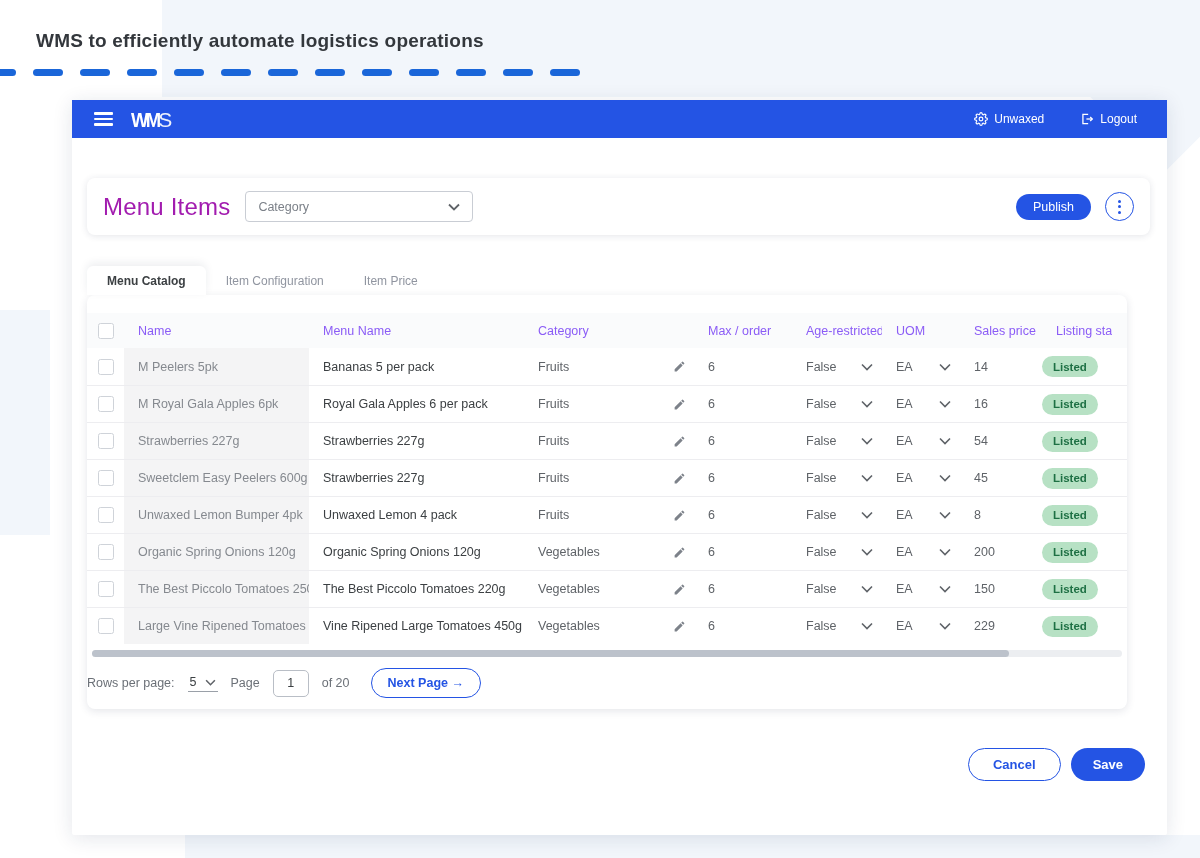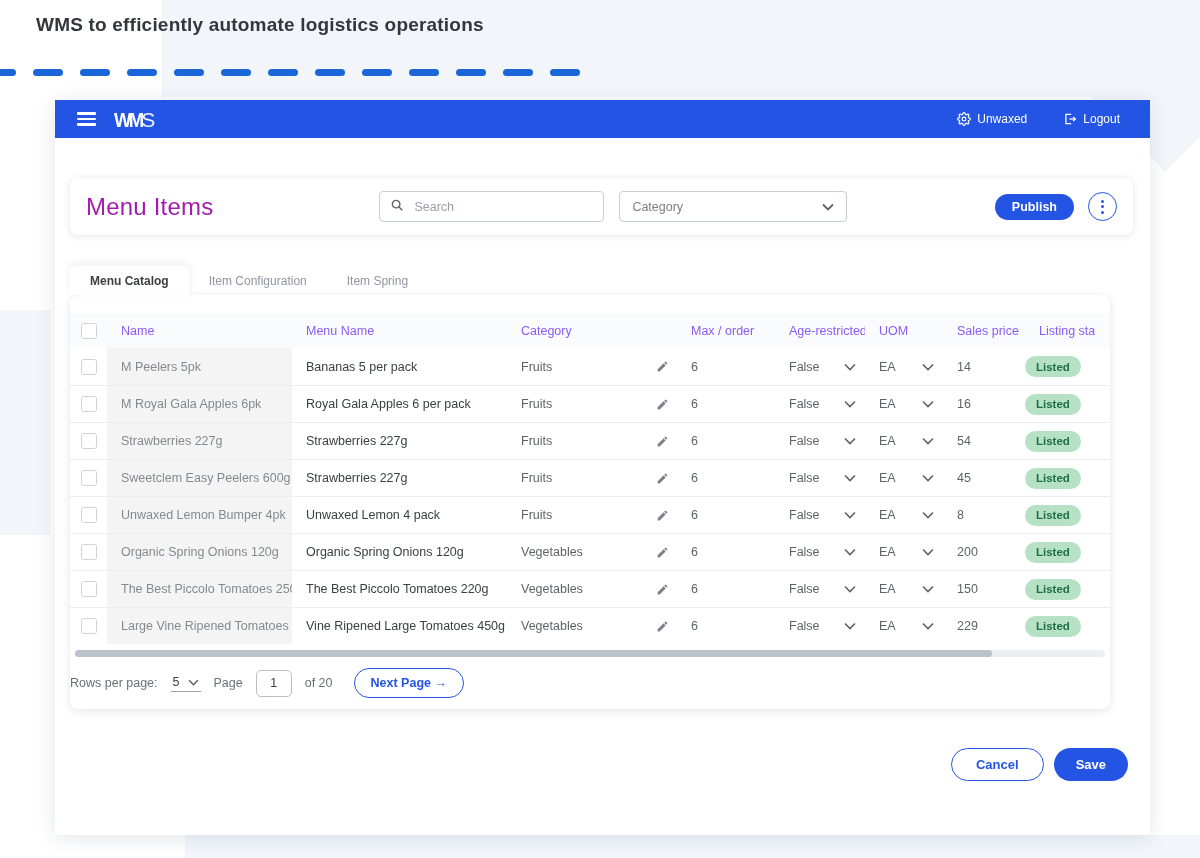--- a/index.html
+++ b/index.html
@@ -9,27 +9,27 @@
     background:#ffffff; position:relative; overflow:hidden;
     color:#3c4043;
   }
   
   .bg-top-band { position:absolute; left:162px; top:0; width:988px; height:97px; background:var(--bg_tint); }
   .bg-corner   { position:absolute; left:1040px; top:-130px; width:250px; height:250px; background:var(--bg_tint); transform:rotate(45deg); }
   .bg-left-strip { position:absolute; left:0; top:310px; width:50px; height:225px; background:var(--bg_tint); }
   .bg-bottom-band { position:absolute; left:185px; top:835px; width:1015px; height:23px; background:var(--bg_tint); }
 
   
-  .headline { position:absolute; left:36px; top:14px; font-size:19px; font-weight:700; color:#33373c; letter-spacing:.2px; }
+  .headline { position:absolute; left:36px; top:30px; font-size:19px; font-weight:700; color:#33373c; letter-spacing:.2px; }
   .dash-row { position:absolute; left:-14px; top:69px; display:flex; gap:17px; }
   .dash-row .dash { width:30px; height:7px; border-radius:4px; background:var(--dash); flex:none; }
 
   
   .main-card {
-    position:absolute; left:55px; top:100px; width:1095px; height:735px;
+    position:absolute; left:72px; top:100px; width:1095px; height:735px;
     background:#fff; border-radius:2px; box-shadow:0 3px 20px rgba(25,39,80,.12);
   }
 
   
   .appbar { height:38px; background:var(--primary); display:flex; align-items:center; padding:0 30px 0 22px; color:#fff; }
   .hamburger { display:flex; flex-direction:column; gap:3px; cursor:pointer; margin-right:18px; }
   .hamburger span { display:block; width:19px; height:2.5px; background:#fff; border-radius:1px; }
   .logo { font-size:21px; line-height:1; display:flex; align-items:baseline; }
   .logo .wm { font-weight:800; letter-spacing:-3px; transform:scaleX(.88); transform-origin:left; }
   .logo .s  { font-weight:400; opacity:.92; margin-left:-4px; }
@@ -49,21 +49,21 @@
   }
   .search-box input { border:none; outline:none; flex:1; font-size:12.5px; font-family:inherit; color:#3c4043; background:transparent; }
   .search-box input::placeholder { color:#9aa0a8; }
   .select-box {
     margin-left:15px; width:228px; height:31px; border:1px solid #c9cdd4; border-radius:4px;
     display:flex; align-items:center; justify-content:space-between; padding:0 12px; font-size:12.5px; color:#7b8088; cursor:pointer; background:#fff;
   }
   .toolbar-spacer { flex:1; }
   .btn-publish {
     height:26px; padding:0 17px; border:none; border-radius:15px; background:var(--primary);
-    color:#fff; font-size:12.5px; font-weight:700; font-family:inherit; cursor:pointer;
+    color:#fff; font-size:12.5px; font-weight:400; font-family:inherit; cursor:pointer;
   }
   .btn-kebab {
     margin-left:14px; width:29px; height:29px; border-radius:50%; border:1.5px solid var(--primary);
     background:#fff; display:flex; flex-direction:column; align-items:center; justify-content:center; gap:2.5px; cursor:pointer;
   }
   .btn-kebab i { width:3px; height:3px; border-radius:50%; background:var(--primary); }
 
   
   .tabs { display:flex; align-items:flex-end; padding-left:15px; margin-top:31px; height:29px; position:relative; z-index:2; }
   .tab { height:29px; display:flex; align-items:center; padding:0 20px; font-size:12px; color:#9095a0; cursor:pointer; white-space:nowrap; }
@@ -178,50 +178,41 @@
               <path d="M17.5 8.5L21 12l-3.5 3.5"></path>
             </svg>
         </span>
         <span>Logout</span>
       </div>
     </div>
   </div>
 
   <div class="toolbar-card">
     <div class="page-title">Menu Items</div>
-    <div class="search-box">
-      <span>
-        <svg width="14" height="14" viewBox="0 0 24 24" fill="none" stroke="#5f6368" stroke-width="2.4">
-            <circle cx="10.5" cy="10.5" r="6.5"></circle>
-            <path d="M15.5 15.5L21 21"></path>
-          </svg>
-      </span>
-      <input placeholder="Search" style="">
-    </div>
     <div class="select-box">
       <span>Category</span>
       <span>
         <svg width="12" height="8" viewBox="0 0 12 8" fill="none" stroke="#5f6368" stroke-width="1.8">
             <path d="M1 1.5l5 5 5-5"></path>
           </svg>
       </span>
     </div>
     <div class="toolbar-spacer"></div>
     <button class="btn-publish">Publish</button>
     <div class="btn-kebab">
         <i></i>
         <i></i>
         <i></i>
       </div>
   </div>
 
   <div class="tabs">
     <div class="tab active">Menu Catalog</div>
     <div class="tab">Item Configuration</div>
-    <div class="tab">Item Spring</div>
+    <div class="tab">Item Price</div>
   </div>
 
   <div class="table-card">
     <div class="tgrid thead">
       <div class="h-cb">
           <span class="checkbox"></span>
         </div>
       <div>Name</div>
       <div>Menu Name</div>
       <div style="grid-column:4 / span 2">Category</div>

